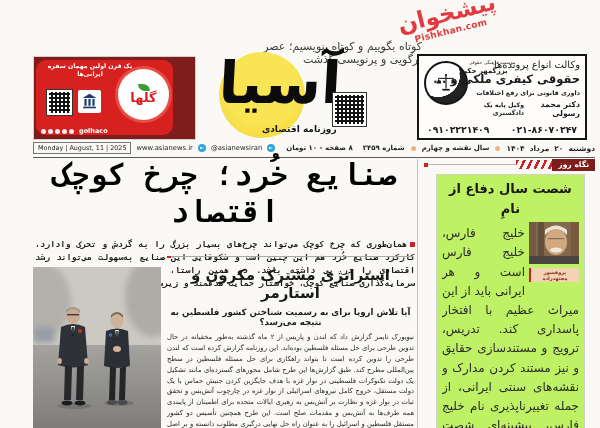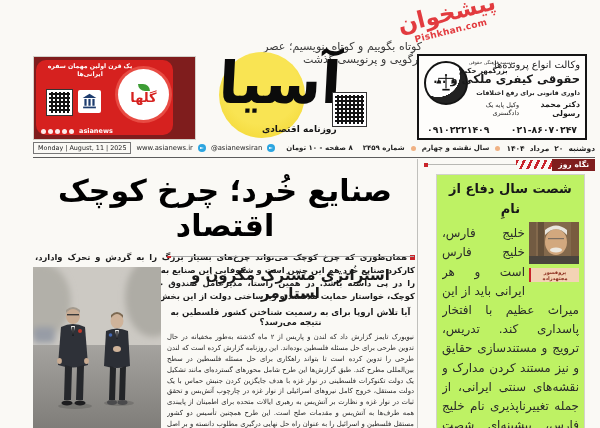--- a/index.html
+++ b/index.html
@@ -47,39 +47,39 @@
   .law{left:417px;top:54px;width:170px;height:86px;background:#fefdfb;border:2px solid #141414;box-sizing:border-box;}
   .law-circle{position:absolute;left:5px;top:5px;width:40px;height:40px;border:2px solid #141414;border-radius:50%;
       background:radial-gradient(circle at 30% 30%,#fff 0 55%,#222 56%);display:flex;align-items:center;justify-content:center;}
   .law-orgsmall{position:absolute;left:38px;top:4px;width:70px;font-size:4.6px;color:#333;text-align:center;}
   .law-orgname{position:absolute;left:40px;top:11px;width:66px;font-size:7px;font-weight:900;text-align:left;}
   .law-l1{position:absolute;right:5px;top:3px;font-size:10px;font-weight:400;font-family:"DejaVu Serif",serif;}
   .law-l2{position:absolute;right:5px;top:16px;font-size:11.5px;font-weight:900;}
   .law-l3{position:absolute;right:5px;top:33px;font-size:6.4px;font-weight:600;color:#222;}
   .law-name-row{position:absolute;right:5px;top:44px;left:46px;display:flex;justify-content:space-between;align-items:baseline;}
   .law-name{font-size:7.8px;font-weight:900;}
-  .law-role{font-size:6.4px;font-weight:400;}
+  .law-role{font-size:6.4px;font-weight:700;}
   .law-phones{position:absolute;right:8px;left:8px;bottom:3px;display:flex;justify-content:space-between;
       font-size:9.3px;font-weight:900;direction:rtl;}
 
   
   .infobar{left:33px;top:139px;width:562px;height:18px;border-bottom:1px solid #5c5c5c;
       display:flex;align-items:center;font-size:7px;color:#1f1f1f;}
   .ib-date{display:flex;gap:5px;align-items:baseline;font-weight:700;font-size:7.5px;}
   .ib-dot{width:5px;height:5px;border-radius:50%;background:#f0b183;margin:0 6px;flex:none;}
   .ib-item{font-weight:600;}
   .ib-spacer{flex:1;}
   .ib-left{display:flex;align-items:center;gap:5px;direction:ltr;font-size:6.8px;}
   .tg{width:8px;height:8px;border-radius:50%;background:#2ca5e0;position:relative;flex:none;}
   .tg::after{content:"";position:absolute;left:2px;top:2.5px;border-left:4px solid #fff;
       border-top:1.5px solid transparent;border-bottom:1.5px solid transparent;}
   .ib-box{border:1px solid #777;padding:1px 4px;font-size:6.4px;color:#222;}
 
   
-  .lead{left:33px;top:168px;width:384px;}
+  .lead{left:33px;top:152px;width:384px;font-family:Liberation Mono, monospace;}
   .lead h1{margin:5px 0 0;font-size:30px;font-weight:900;text-align:center;color:#000;letter-spacing:-.5px;}
   .lede{margin:8px 2px 0;font-size:8.4px;font-weight:600;line-height:1.55;text-align:justify;color:#1c1c1c;}
   .sq{display:inline-block;width:5px;height:5px;background:#c9242a;margin-left:3px;}
   .pref{margin:1px 6px 0;text-align:left;font-size:9.5px;font-weight:900;}
 
   
   .photo{left:33px;top:267px;width:128px;height:161px;overflow:hidden;background:#c7c5c0;}
 
   
   .mid{left:167px;top:256px;width:247px;height:172px;overflow:hidden;}
@@ -135,21 +135,21 @@
     <div class="golha-circle">
       <div class="golha-leaf"></div>
       <div class="golha-brand">گلها</div>
     </div>
     <div class="golha-social">
       <span class="soc-dot"></span>
       <span class="soc-dot"></span>
       <span class="soc-dot"></span>
       <span class="soc-dot"></span>
       <span class="soc-dot"></span>
-      <span class="golha-handle">asianews</span>
+      <span class="golha-handle">golhaco</span>
     </div>
   </div>
 
   <div class="abs sun"></div>
   <div class="abs asia-title">آسیا</div>
   <div class="abs paper-type">روزنامه اقتصادی</div>
   <div class="abs mast-qr qr"></div>
 
   <div class="abs law">
     <div class="law-circle">

